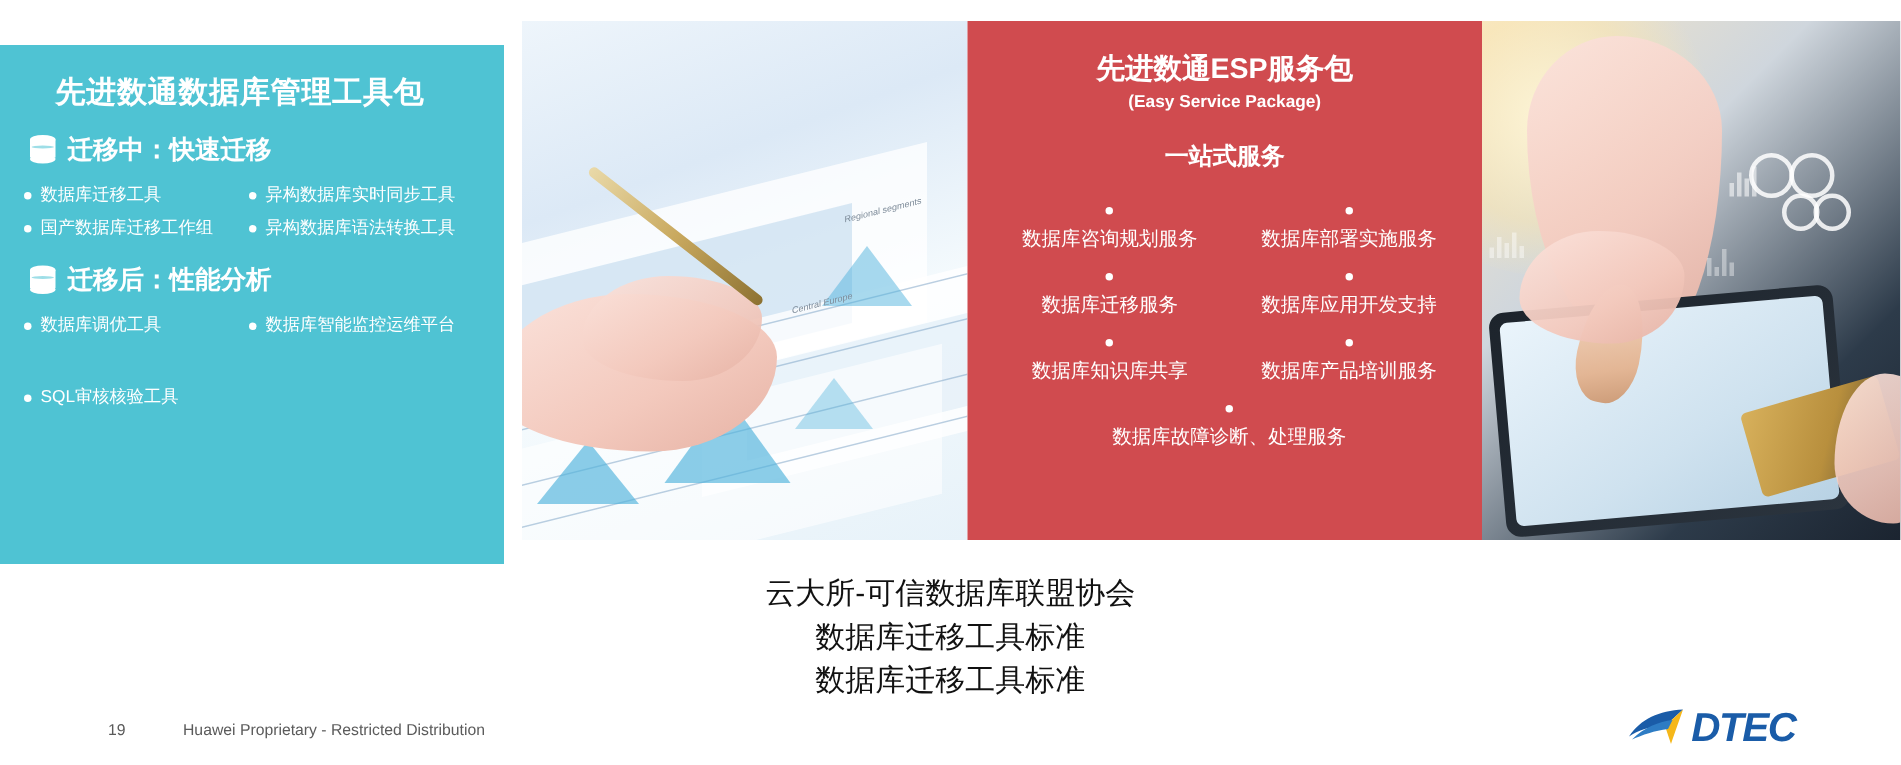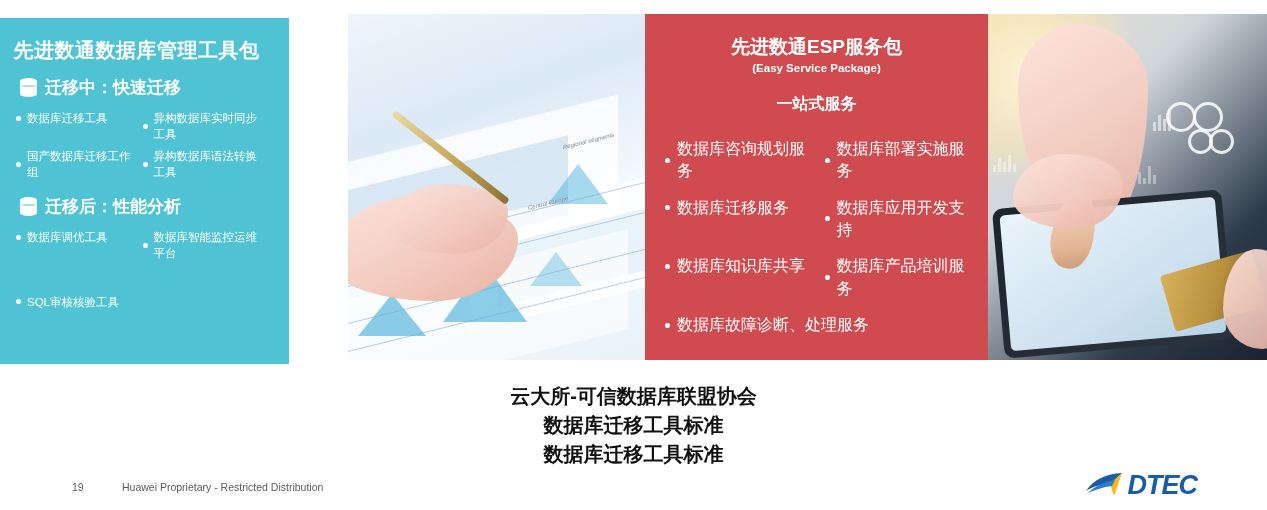--- a/index.html
+++ b/index.html
@@ -6,21 +6,21 @@
   body{
     width:1267px;height:510px;position:relative;overflow:hidden;
     font-family:"Liberation Sans","DejaVu Sans",sans-serif;
   }
 
   
   .band{position:absolute;left:0;top:14px;width:1267px;height:346px;}
 
   
   .panel-teal{
-    position:absolute;left:0;top:4px;width:289px;height:346px;
+    position:absolute;left:0;top:16px;width:336px;height:346px;
     background:#4FC3D3;color:#ffffff;box-sizing:border-box;
     padding:14px 26px 0 10px;
   }
   .teal-title{
     font-size:20px;font-weight:bold;text-align:center;letter-spacing:.5px;
     line-height:1.2;margin:6px 0 14px 0;color:#ffffff;
   }
   .phase{
     display:flex;align-items:center;gap:8px;margin:0 0 8px 10px;
     font-size:17px;font-weight:bold;color:#ffffff;
@@ -106,26 +106,26 @@
   .panel-red{
     position:absolute;left:645px;top:0;width:343px;height:346px;
     background:#D04B4F;color:#ffffff;box-sizing:border-box;padding:22px 12px 0 12px;
   }
   .red-title{font-size:19px;font-weight:bold;text-align:center;line-height:1.2;}
   .red-sub{font-size:11.5px;font-weight:bold;text-align:center;margin-top:3px;}
   .red-oneline{font-size:16px;font-weight:bold;text-align:center;margin-top:20px;}
   .svc-grid{display:flex;flex-wrap:wrap;margin-top:16px;}
   .svc-grid .cell{width:50%;box-sizing:border-box;padding:7px 2px 7px 8px;}
   .svc-grid .cell.full{width:100%;}
-  .svc-item{display:flex;align-items:center;gap:7px;font-size:16px;line-height:1.4;}
+  .svc-item{display:flex;align-items:center;gap:7px;font-size:13px;line-height:1.4;flex-direction:column;}
 
   
   .caption{
     position:absolute;left:0;top:382px;width:1267px;text-align:center;
-    font-size:20px;font-weight:bold;color:#111111;line-height:1.45;
+    font-size:20px;font-weight:normal;color:#111111;line-height:1.45;
   }
 
   
   .footer{position:absolute;left:0;top:478px;width:1267px;height:32px;}
   .pageno{position:absolute;left:72px;top:3px;font-size:10.5px;color:#5b5b5b;}
   .confid{position:absolute;left:122px;top:3px;font-size:10.5px;color:#5b5b5b;}
   .logos{position:absolute;right:70px;top:-8px;display:flex;align-items:center;gap:28px;}
   .dtec{display:flex;align-items:center;gap:2px;}
   .dtec-word{font-size:27px;font-weight:bold;font-style:italic;color:#1A5CA8;letter-spacing:-1px;font-family:"Liberation Sans",sans-serif;}
   .huawei{display:flex;align-items:center;gap:9px;}

